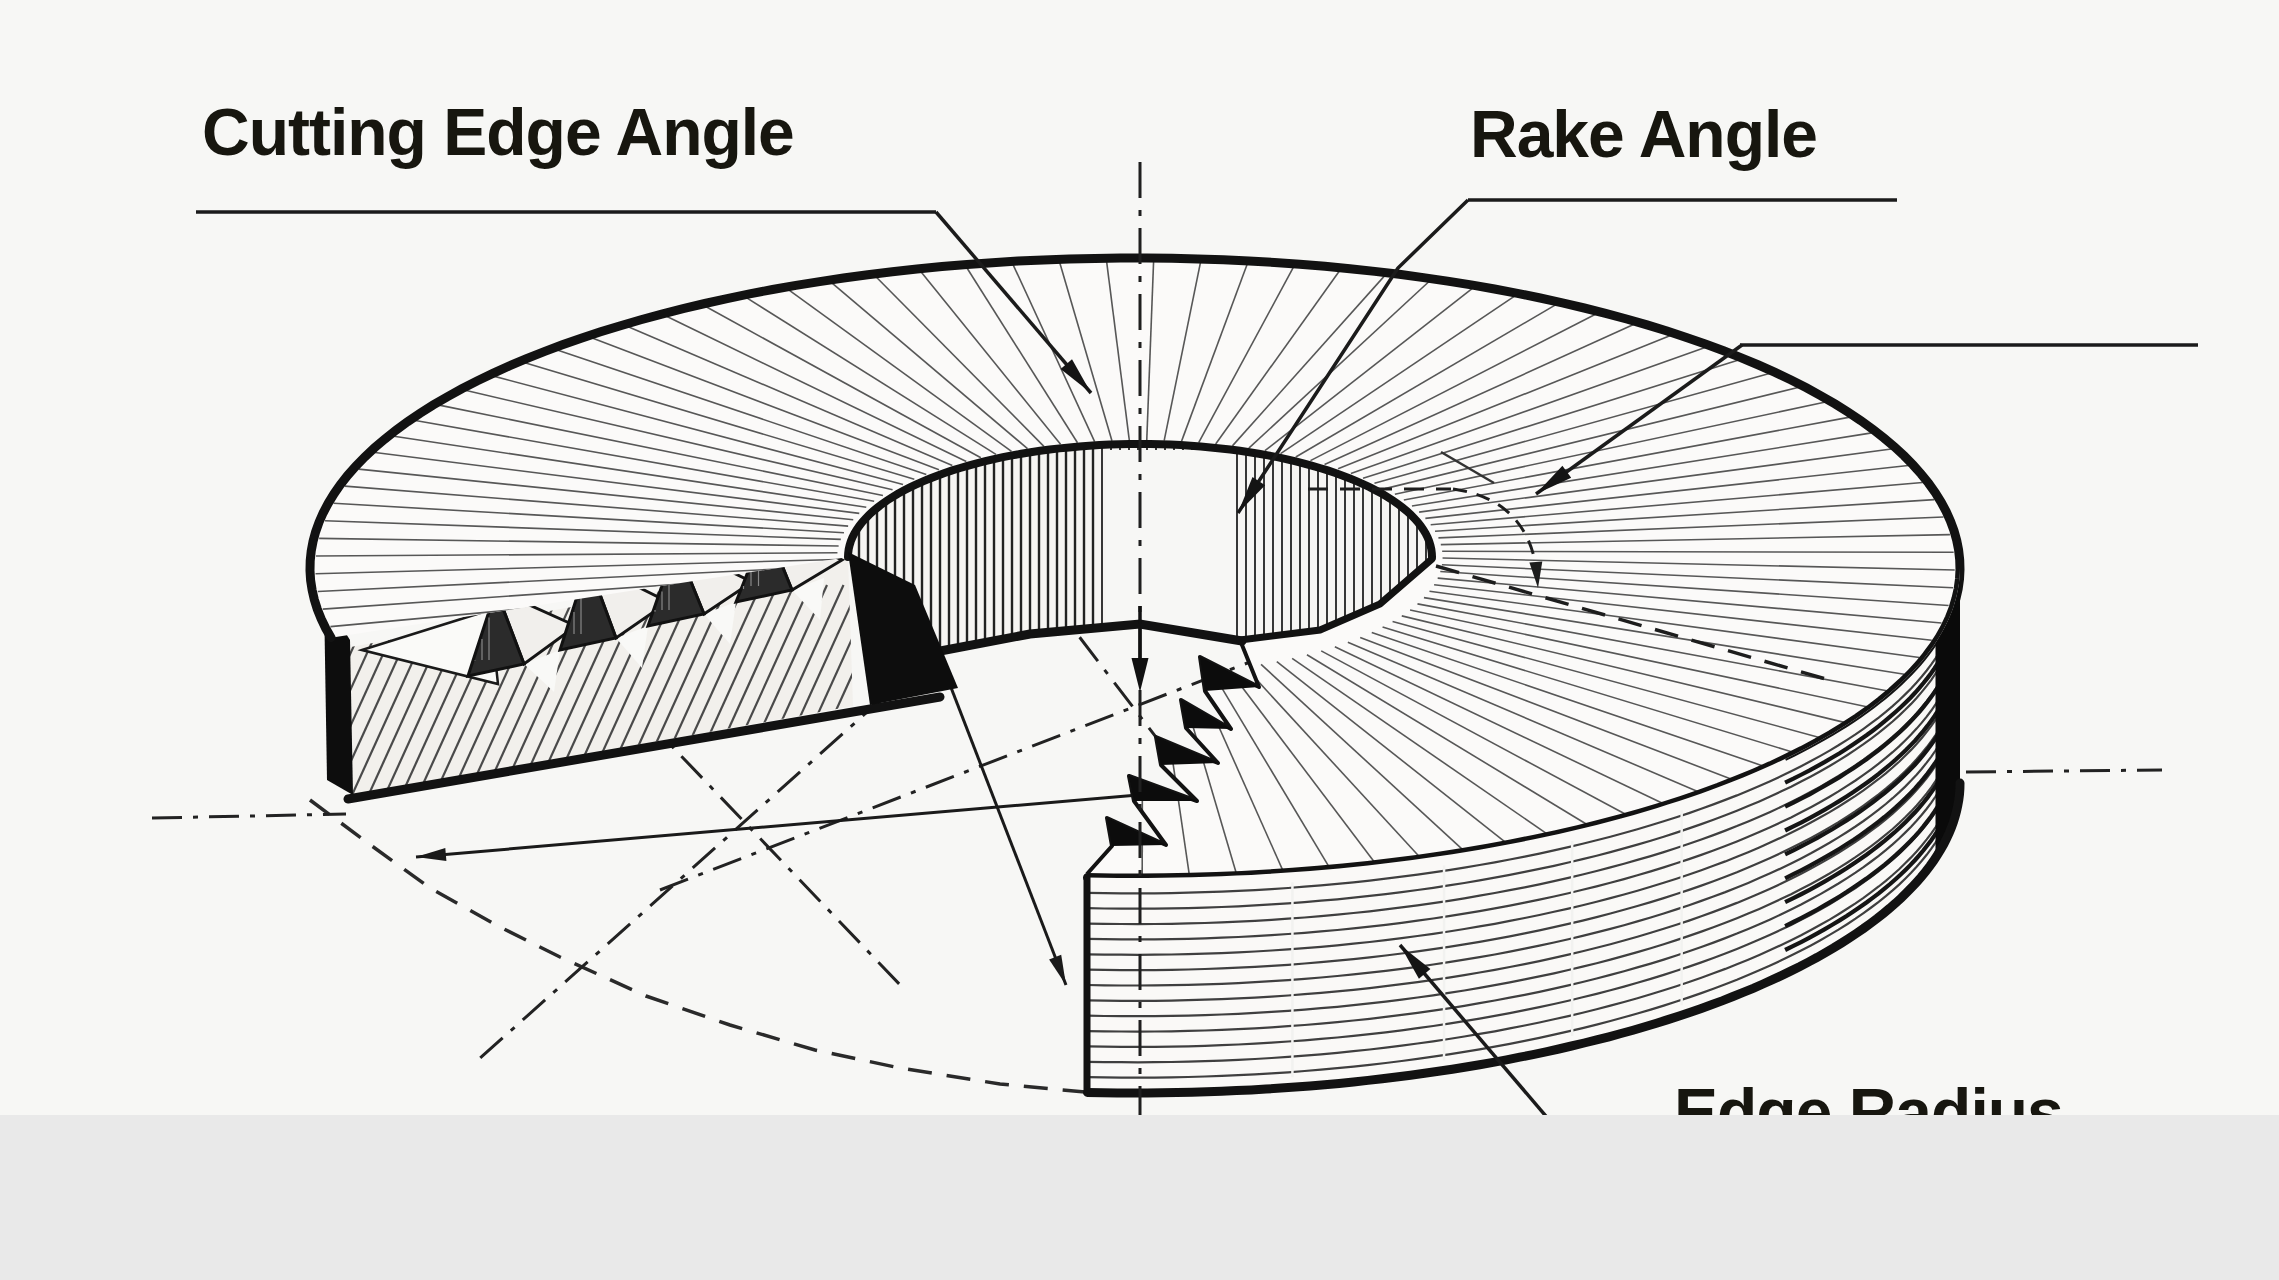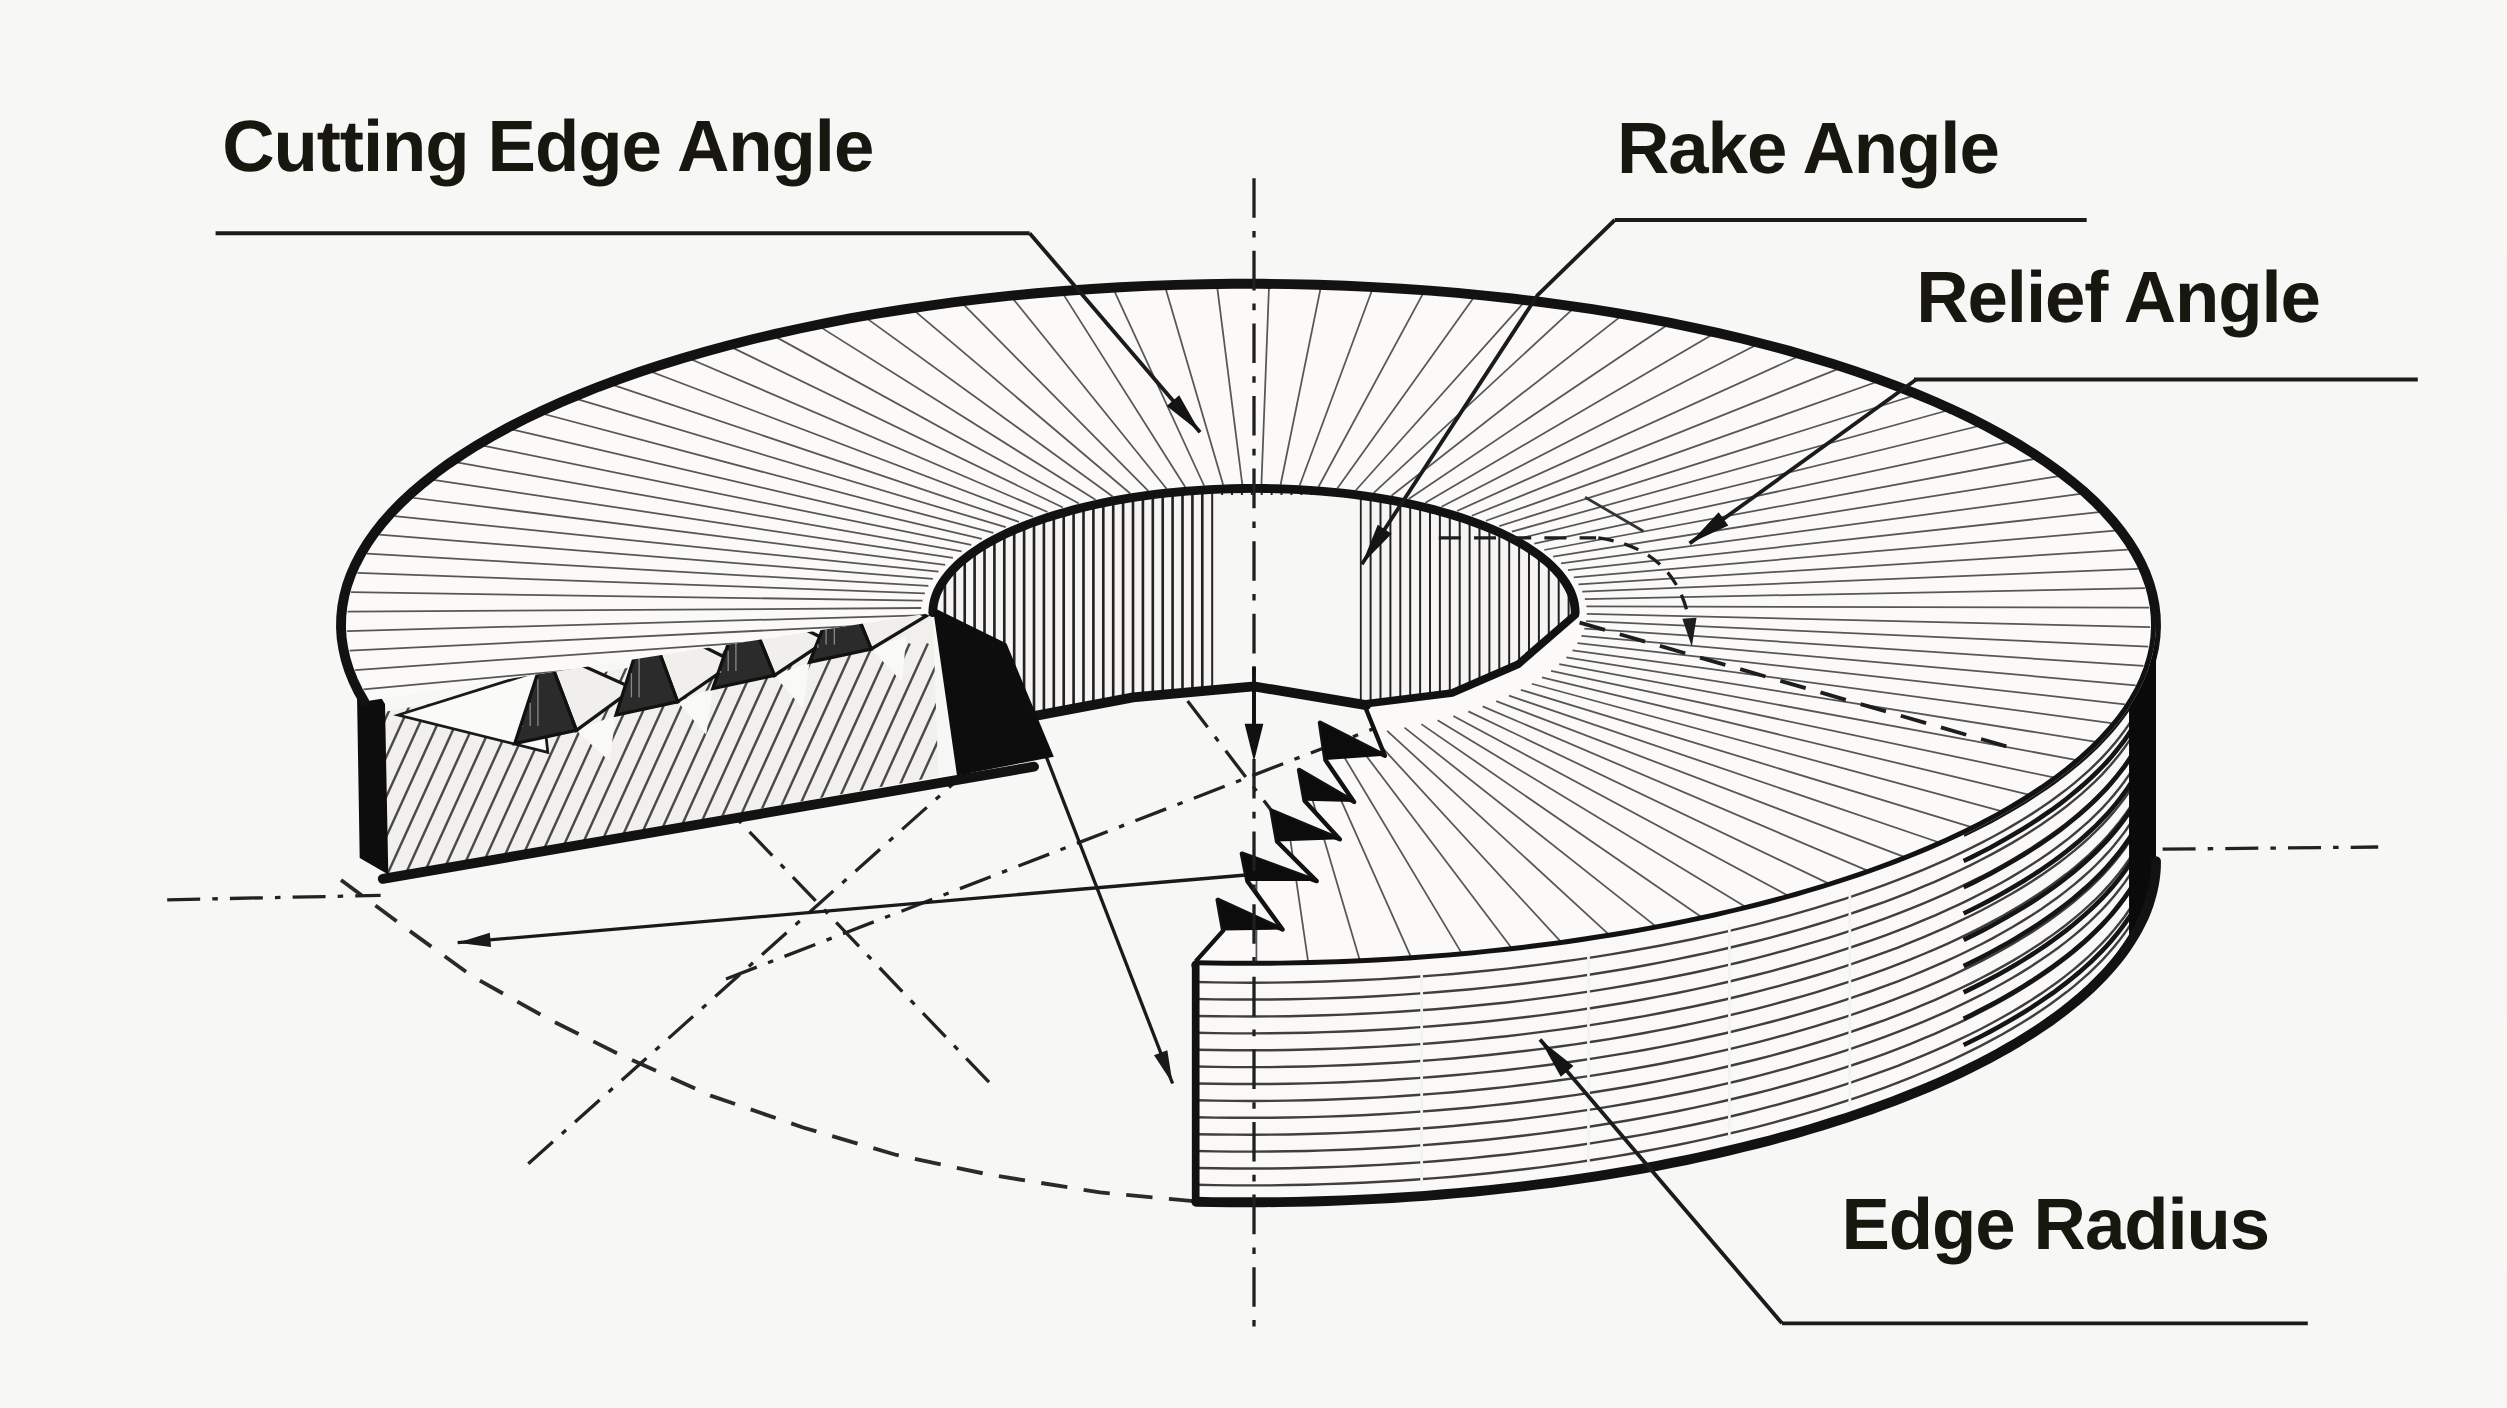--- a/index.html
+++ b/index.html
@@ -1,16 +1,16 @@
 <!DOCTYPE html>
 <html><head>
 <meta charset="utf-8">
 <style>
   html,body{margin:0;padding:0;background:#e9e9e9;}
-  .stage{position:relative;width:2279px;height:1280px;background:#f9a8d4;overflow:hidden;
+  .stage{position:relative;width:2279px;height:1115px;background:#be185d;overflow:hidden;
          font-family:"Liberation Sans", sans-serif;}
   #diagram{position:absolute;left:0;top:0;z-index:1;}
   .diag-label{position:absolute;z-index:2;font-weight:bold;font-size:66px;line-height:1.05;
               color:#17160f;letter-spacing:-1px;white-space:nowrap;}
 </style>
 </head>
 <body>
 
 <div class="stage">
   <svg id="diagram" width="2279" height="1280" viewBox="0 0 2279 1280">
@@ -337,15 +337,14 @@
       <line x1="1740" y1="345" x2="2198" y2="345" stroke="#1b1b1b" stroke-width="3.5"></line>
       <path d="M1742.0 345.0 L1536.0 494.0" fill="none" stroke="#1b1b1b" stroke-width="3.5" stroke-linejoin="round"></path>
       <path d="M1536 494 L1571.2 477.8 L1562.4 465.7 Z" fill="#141414"></path>
       <line x1="1620" y1="1203" x2="2098" y2="1203" stroke="#1b1b1b" stroke-width="3.5"></line>
       <path d="M1620.0 1203.0 L1400.0 945.0" fill="none" stroke="#1b1b1b" stroke-width="3.5" stroke-linejoin="round"></path>
       <path d="M1400 945 L1418.9 978.8 L1430.4 969.0 Z" fill="#141414"></path>
     </svg>
 
   <div class="diag-label" style="left: 202px; top: 98px;">Cutting Edge Angle</div>
   <div class="diag-label" style="left: 1470px; top: 100px;">Rake Angle</div>
-  <div class="diag-label" style="left: 1742px; top: 236px;">Relief Angle</div>
   <div class="diag-label" style="left: 1634px; top: 1078px; margin-left: 40px;">Edge Radius</div>
 </div>
 
 </body></html>

